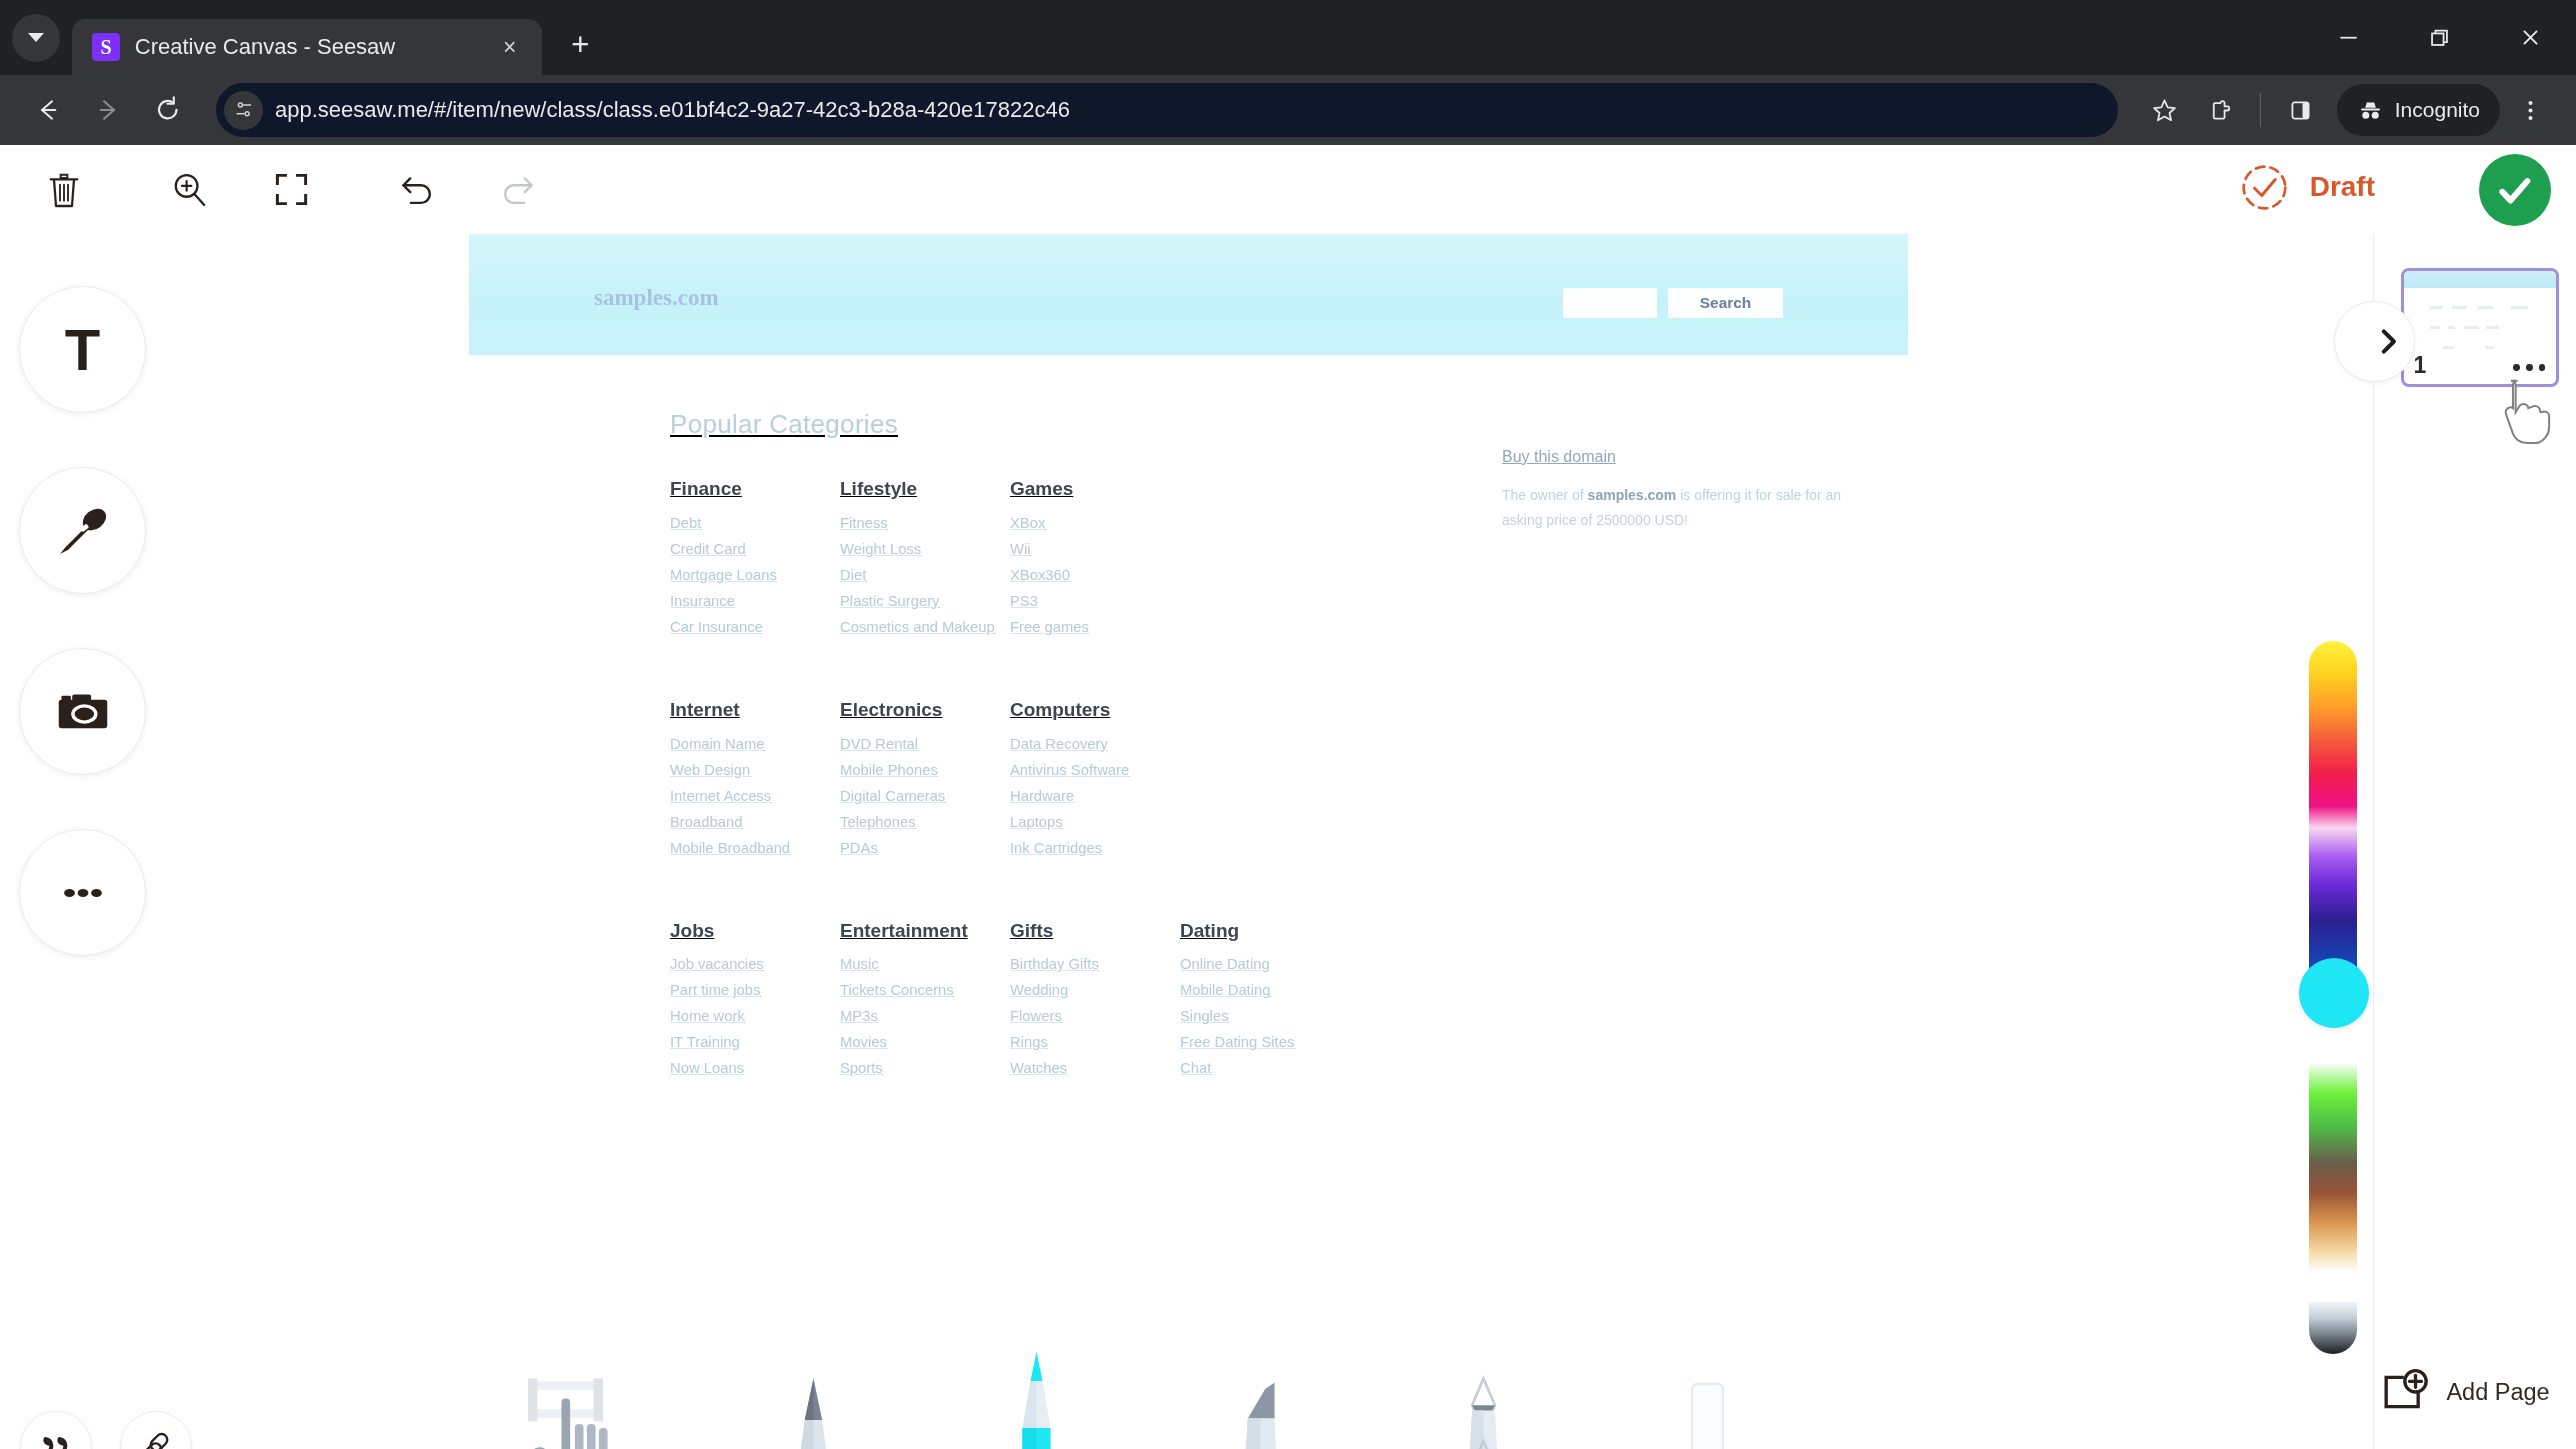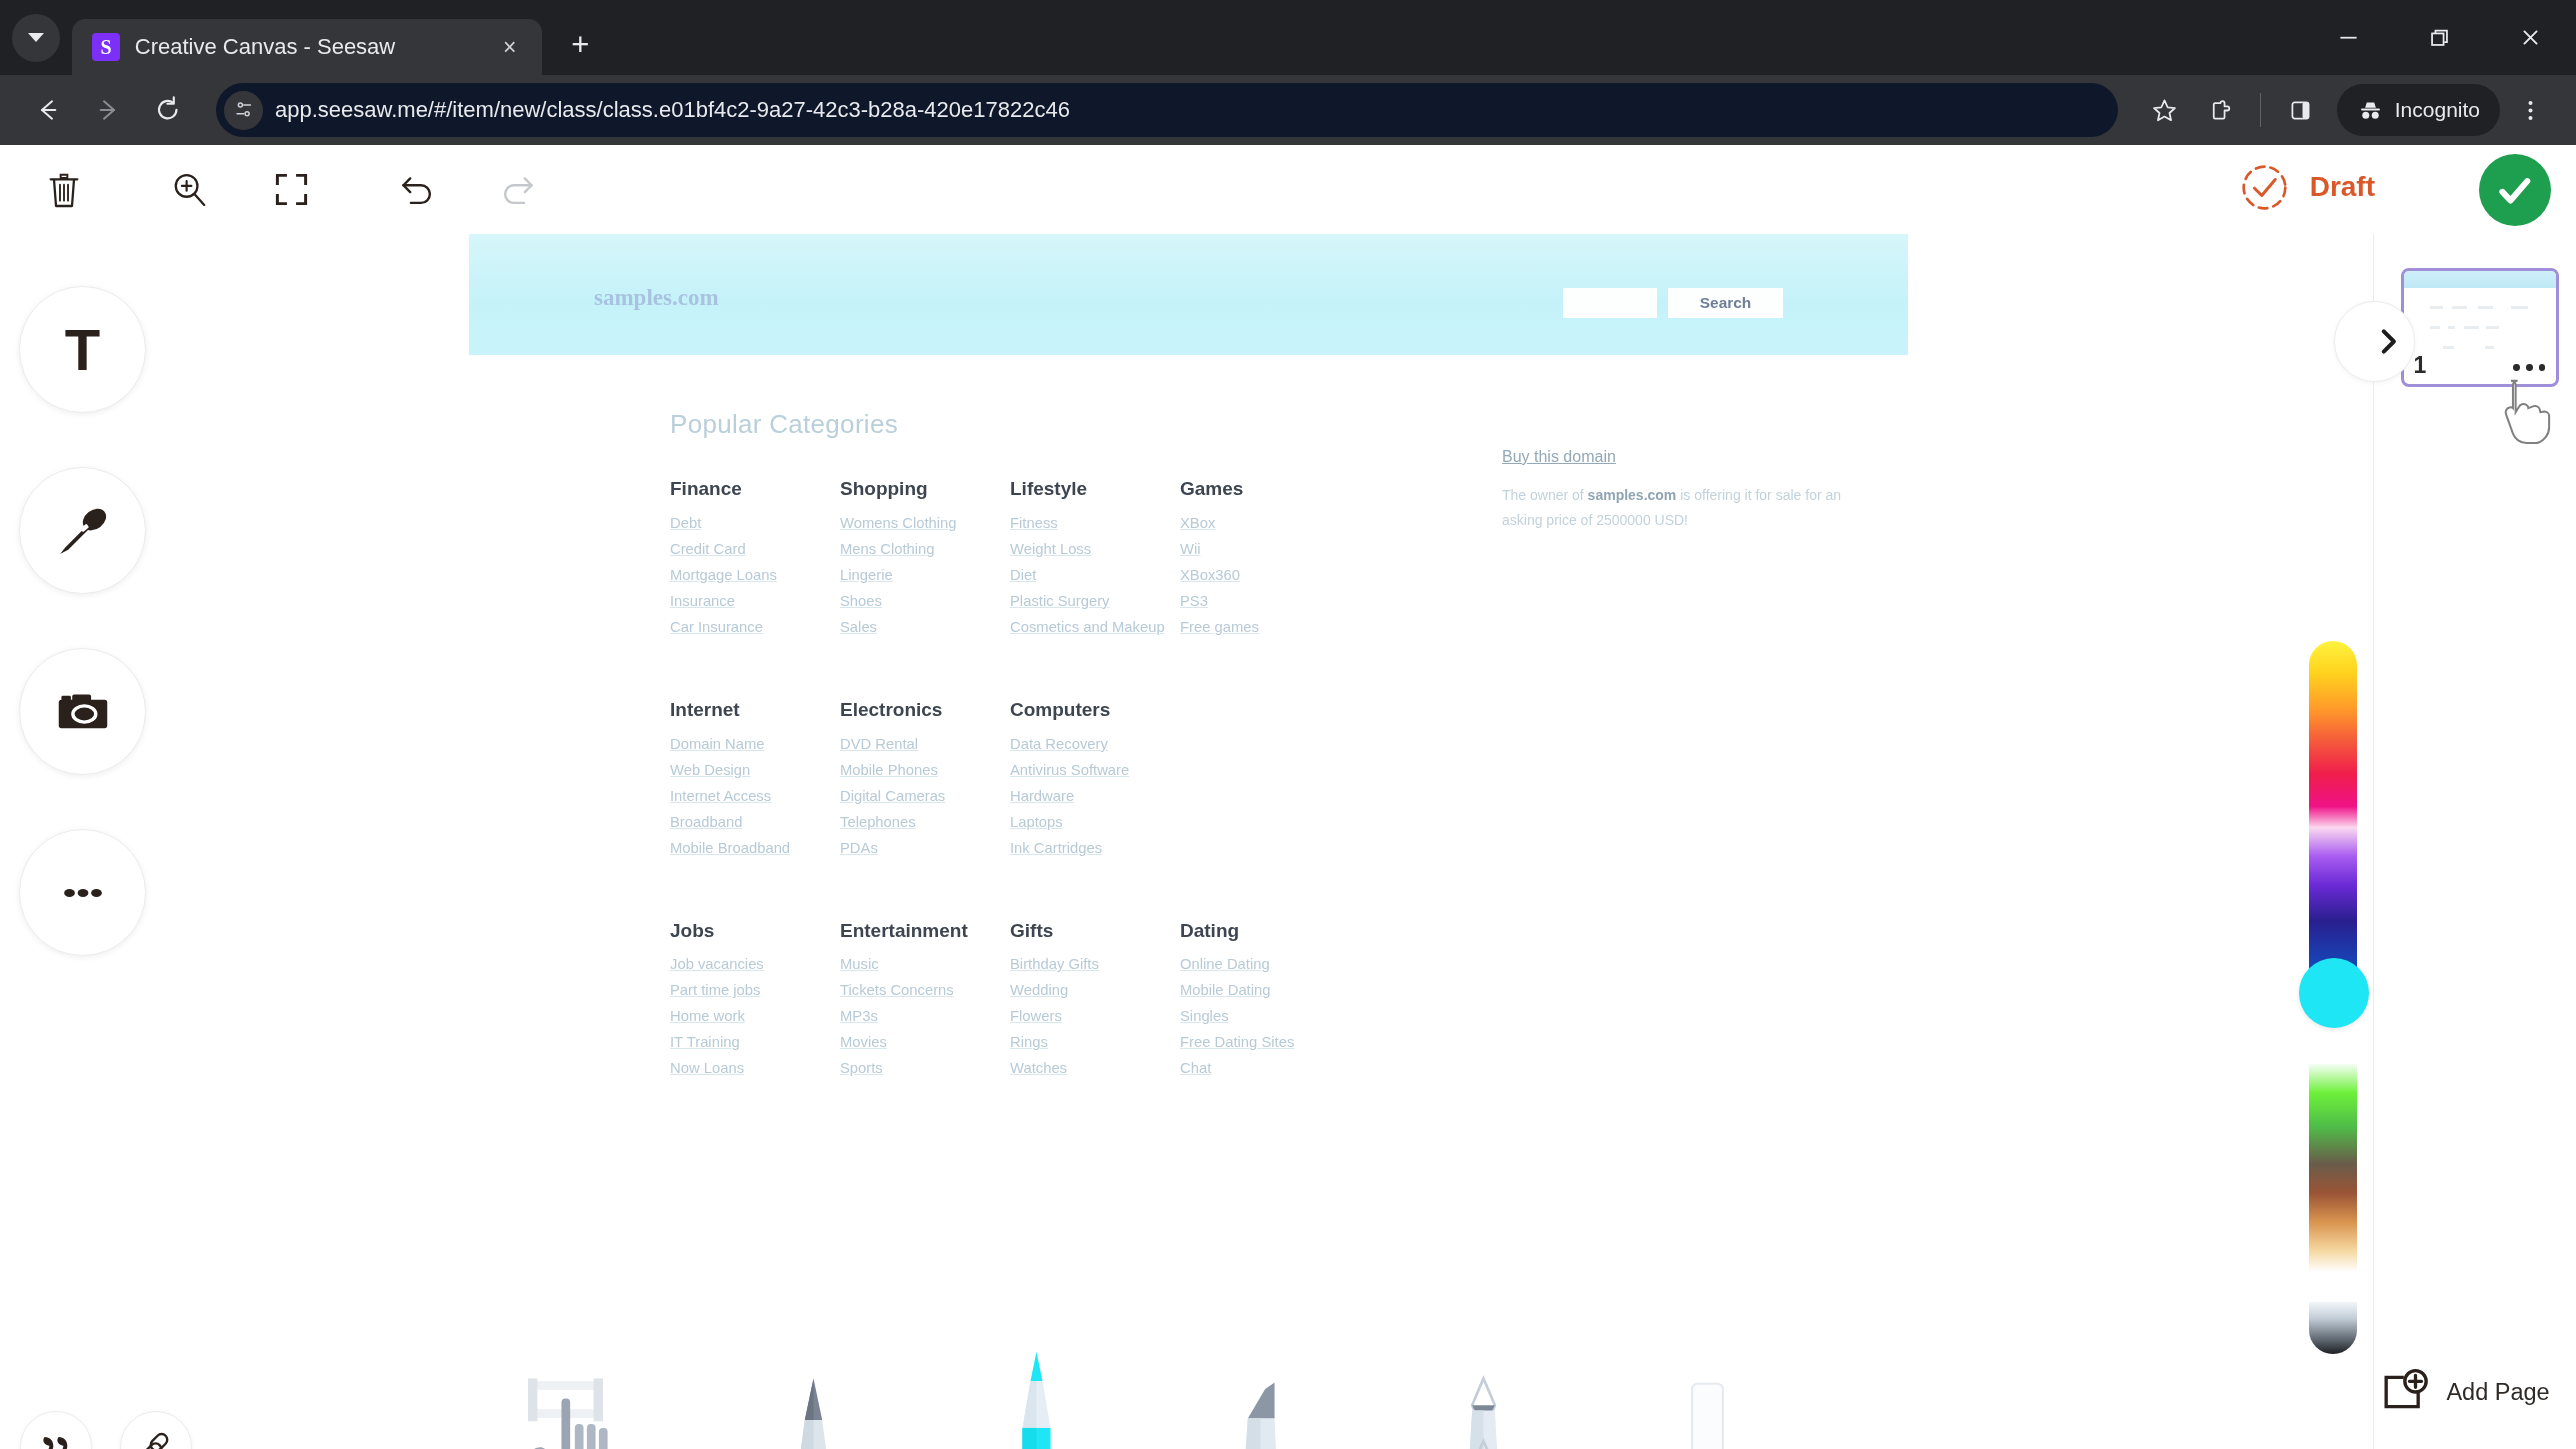--- a/index.html
+++ b/index.html
@@ -189,21 +189,21 @@
   .doc-searchbox {
     position: absolute; right: 125px; top: 54px;
     display: flex; gap: 10.7px; align-items: center;
   }
   .doc-input { width: 94px; height: 29.5px; background: #fdfefe; }
   .doc-searchbtn {
     width: 115px; height: 29.5px; background: #fdfefe;
     display: flex; align-items: center; justify-content: center;
     font-size: 15.4px; font-weight: bold; color: #6f7f99;
   }
-  .doc-body { position: relative; padding: 54px 0 0 201px; }
+  .doc-body { position: relative; padding: 54px 0 0 201px; text-decoration: underline; }
   .doc-h1 {
     font-size: 26px; color: #b9cfd9; font-weight: 400;
     font-family: "Liberation Sans", sans-serif;
     letter-spacing: 0.3px; margin-bottom: 38px;
   }
   .cat-grid {
     display: grid; grid-template-columns: repeat(4, 170px);
     margin-bottom: 54px; width: 679px;
   }
   .cat-head {
@@ -535,28 +535,20 @@
           <div class="doc-h1">Popular Categories</div>
 
           <div class="cat-grid">
             <div>
               <div class="cat-head">Finance</div>
               <div class="cat-link">Debt</div>
               <div class="cat-link">Credit Card</div>
               <div class="cat-link">Mortgage Loans</div>
               <div class="cat-link">Insurance</div>
               <div class="cat-link">Car Insurance</div>
-            </div>
-            <div>
-              <div class="cat-head">Shopping</div>
-              <div class="cat-link">Womens Clothing</div>
-              <div class="cat-link">Mens Clothing</div>
-              <div class="cat-link">Lingerie</div>
-              <div class="cat-link">Shoes</div>
-              <div class="cat-link">Sales</div>
             </div>
             <div>
               <div class="cat-head">Lifestyle</div>
               <div class="cat-link">Fitness</div>
               <div class="cat-link">Weight Loss</div>
               <div class="cat-link">Diet</div>
               <div class="cat-link">Plastic Surgery</div>
               <div class="cat-link">Cosmetics and Makeup</div>
             </div>
             <div>

